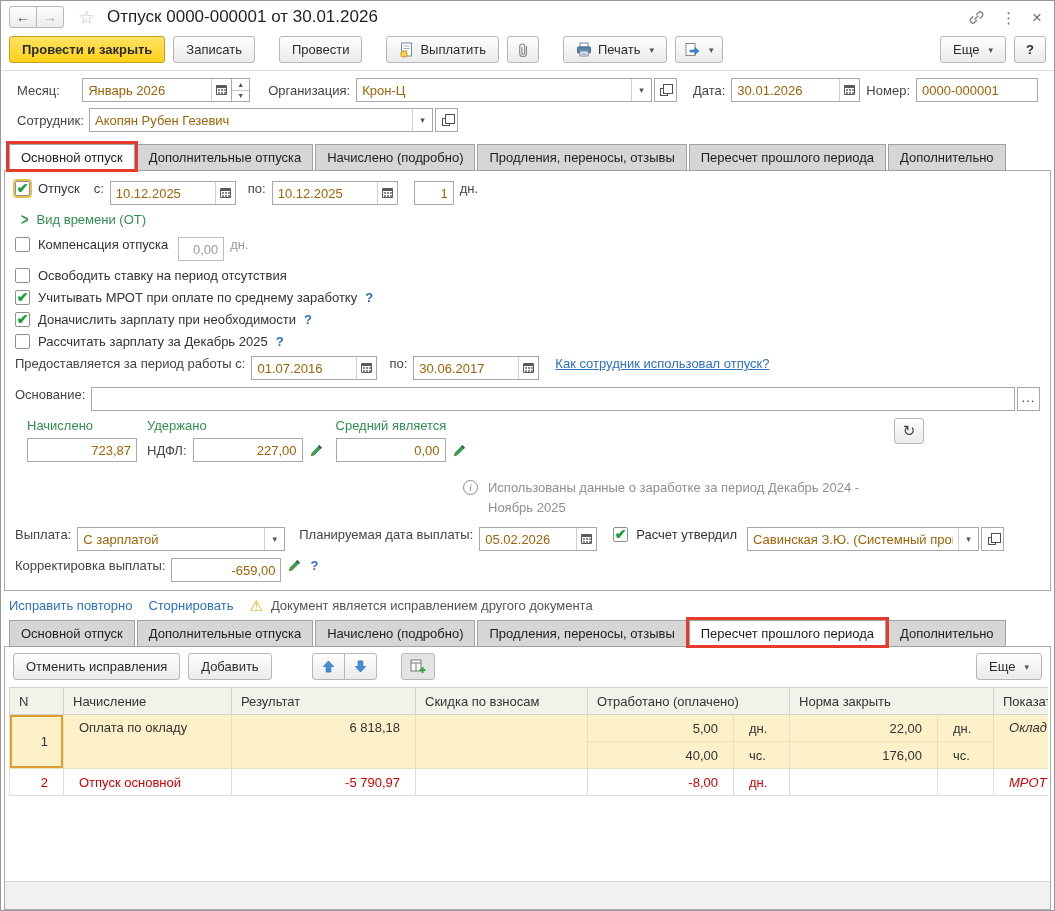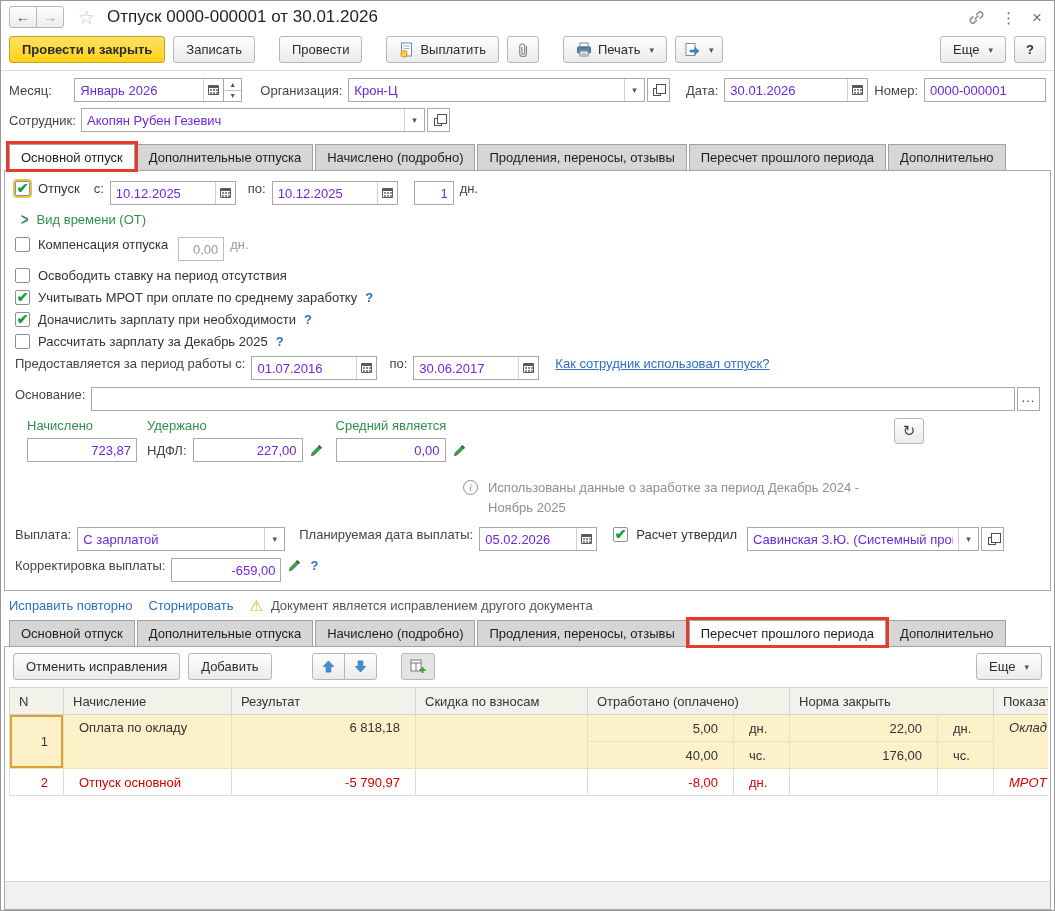--- a/index.html
+++ b/index.html
@@ -22,25 +22,25 @@
   .cmdbar{display:flex;align-items:center;gap:8px;padding:4px 8px 7px;border-bottom:1px solid #dcdcdc;flex:none}
   .btn{display:inline-flex;align-items:center;gap:6px;height:27px;padding:0 12px;border:1px solid #b6b6b6;border-radius:3px;background:linear-gradient(#fefefe,#ebebeb);font-size:13px;color:#2b2b2b;white-space:nowrap;cursor:pointer}
   .btn.primary{background:linear-gradient(#ffe262,#ffd117);border-color:#c2a224;font-weight:bold}
   .btn.icon-only{padding:0 8px}
   .dd{font-size:9px;color:#555;margin-left:3px}
   .gap8{width:8px;flex:none}
   .spacer{flex:1}
   .btn.help{padding:0 11px;font-weight:bold}
 
   
-  .fields{padding:7px 8px 4px;flex:none}
+  .fields{padding:7px 16px 4px;flex:none}
   .frow{display:flex;align-items:center;margin-bottom:6px}
   .lbl{color:#444;margin-right:6px;white-space:nowrap}
   .fld{display:inline-flex;align-items:stretch;border:1px solid #a8a8a8;height:24px;background:#fff}
-  .fld input{border:none;outline:none;padding:0 5px;font:inherit;color:#6d28d9;min-width:0;flex:1;background:transparent}
+  .fld input{border:none;outline:none;padding:0 5px;font:inherit;color:#a16207;min-width:0;flex:1;background:transparent}
   .fld input.num,.num{text-align:right}
   .ibtn{width:20px;border-left:1px solid #cfcfcf;display:flex;align-items:center;justify-content:center;flex:none;background:#fff;cursor:pointer}
   .ico-cal{width:11px;height:10px;border:1px solid #5a5a5a;border-top:3px solid #5a5a5a;border-radius:1px;position:relative}
   .ico-cal::after{content:"";position:absolute;width:2px;height:2px;background:#8a8a8a;left:1px;top:1px;box-shadow:3px 0 #8a8a8a,6px 0 #8a8a8a,0 3px #8a8a8a,3px 3px #8a8a8a,6px 3px #8a8a8a}
   .ddg{font-size:9px;color:#555}
   .spin{width:18px;height:24px;border:1px solid #a8a8a8;border-left:none;display:flex;flex-direction:column;flex:none}
   .spin span{flex:1;display:flex;align-items:center;justify-content:center;font-size:7px;color:#555;cursor:pointer}
   .spin span:first-child{border-bottom:1px solid #c4c4c4}
   .sqbtn{width:23px;height:24px;border:1px solid #a8a8a8;background:#fff;margin-left:2px;display:flex;align-items:center;justify-content:center;flex:none;cursor:pointer}
   .ico-open{position:relative;width:8px;height:8px;border:1px solid #4f4f4f;background:#fff;margin:3px 0 0 -2px}
@@ -207,21 +207,21 @@
       <span class="fld" style="width:300px">
         <input value="Крон-Ц" style="">
         <span class="ibtn">
             <span class="ddg">▾</span>
           </span>
       </span>
       <span class="sqbtn">
           <span class="ico-open"></span>
         </span>
       <span class="lbl" style="margin-left:16px">Дата:</span>
-      <span class="fld" style="width:144px">
+      <span class="fld" style="width:129px">
         <input value="30.01.2026" style="">
         <span class="ibtn">
             <span class="ico-cal"></span>
           </span>
       </span>
       <span class="lbl" style="margin-left:6px">Номер:</span>
       <span class="fld" style="width:122px">
         <input value="0000-000001" style="">
       </span>
     </div>

